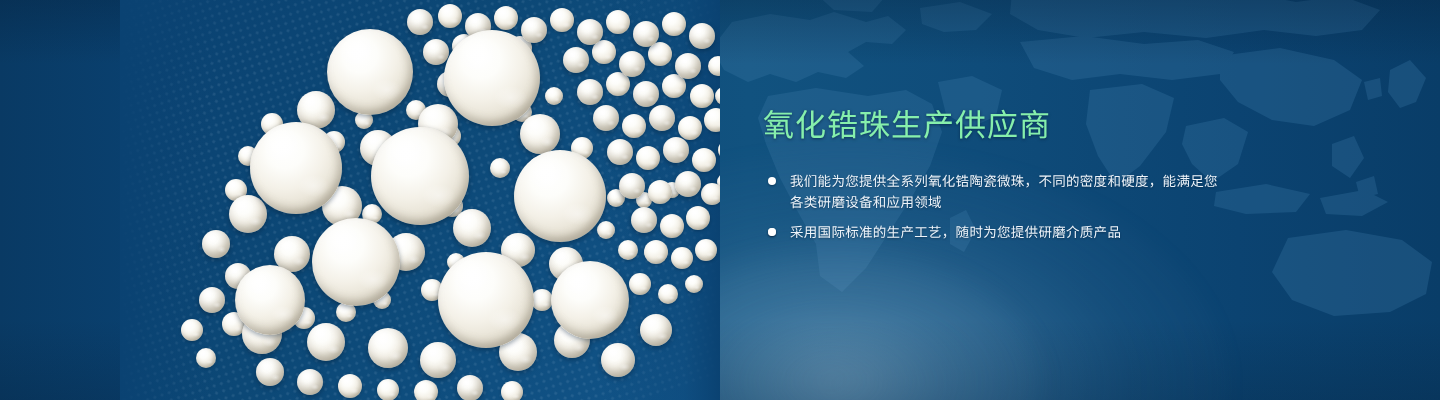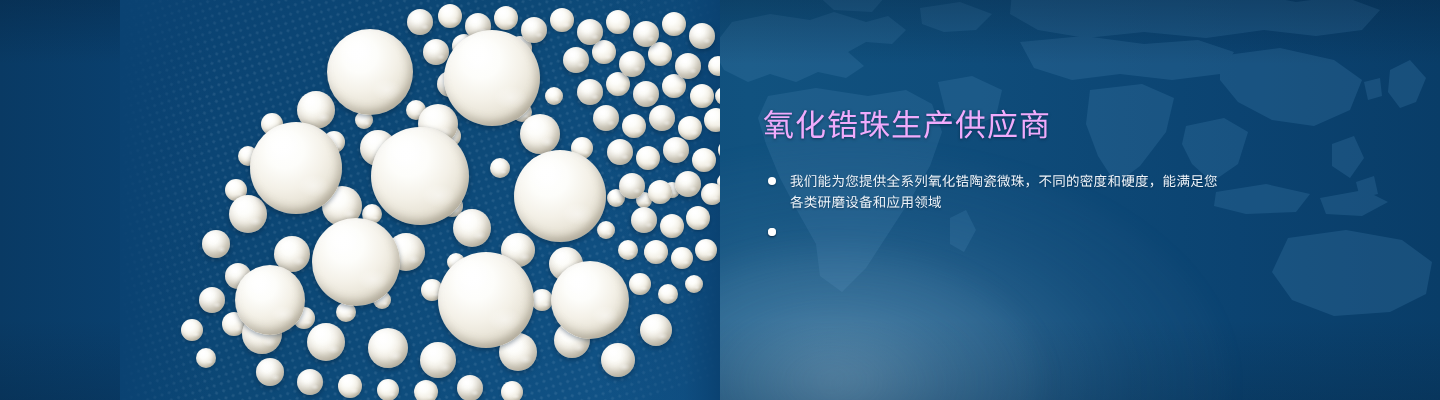--- a/index.html
+++ b/index.html
@@ -162,21 +162,21 @@
     position: absolute;
     left: 763px;
     top: 108px;
     width: 460px;
   }
   .title {
     margin: 0;
     font-size: 31px;
     line-height: 1.18;
     font-weight: 400;
-    color: #f0abfc;
+    color: #86efac;
     letter-spacing: 1px;
     text-shadow: 0 1px 3px rgba(2,22,44,0.55);
     white-space: nowrap;
   }
   .bullets {
     margin: 26px 0 0 0;
     padding: 0;
     list-style: none;
   }
   .bullet {
@@ -395,17 +395,18 @@
     <ul class="bullets">
       <li class="bullet">
         <span class="bullet-dot"></span>
         <span>我们能为您提供全系列氧化锆陶瓷微珠，不同的密度和硬度，能满足您各类研磨设备和应用领域</span>
       </li>
       <li class="bullet">
         <span class="bullet-dot"></span>
       </li>
       <li class="bullet">
         <span class="bullet-dot"></span>
+        <span>采用国际标准的生产工艺，随时为您提供研磨介质产品</span>
       </li>
     </ul>
   </div>
 
 </div>
 
 </body></html>

